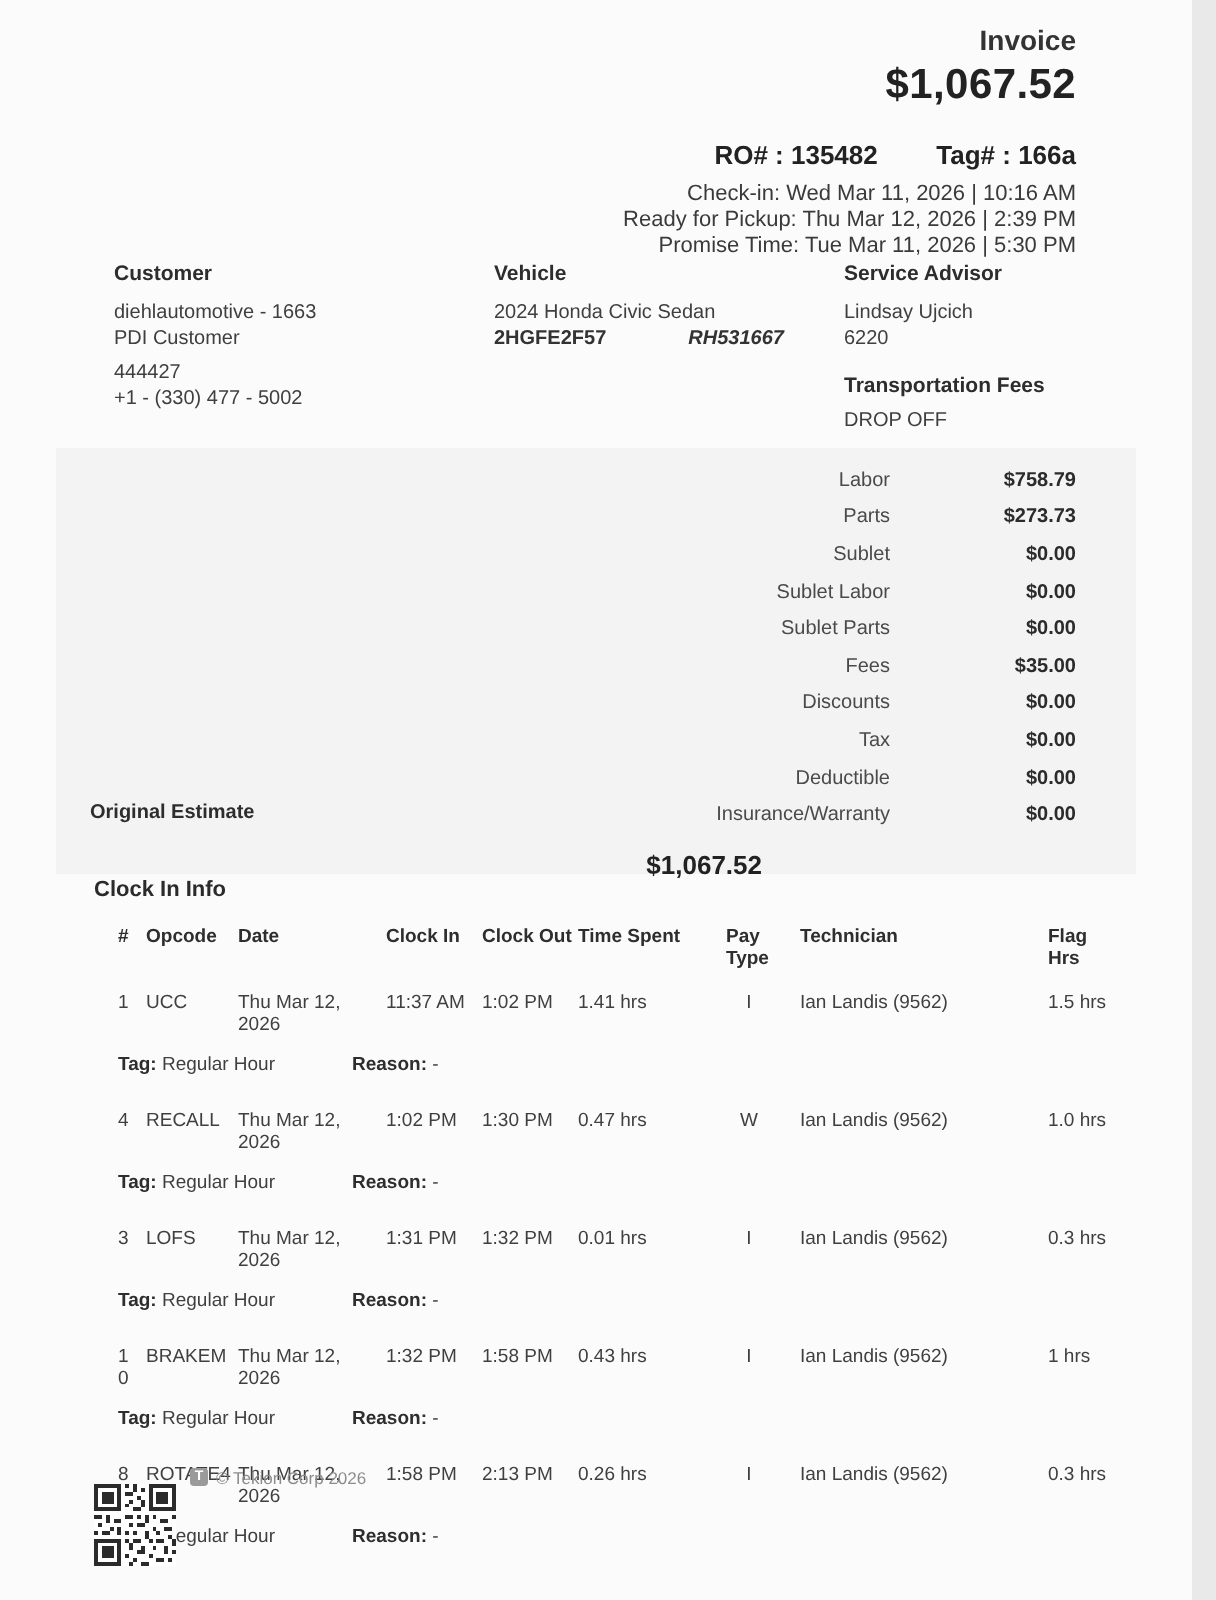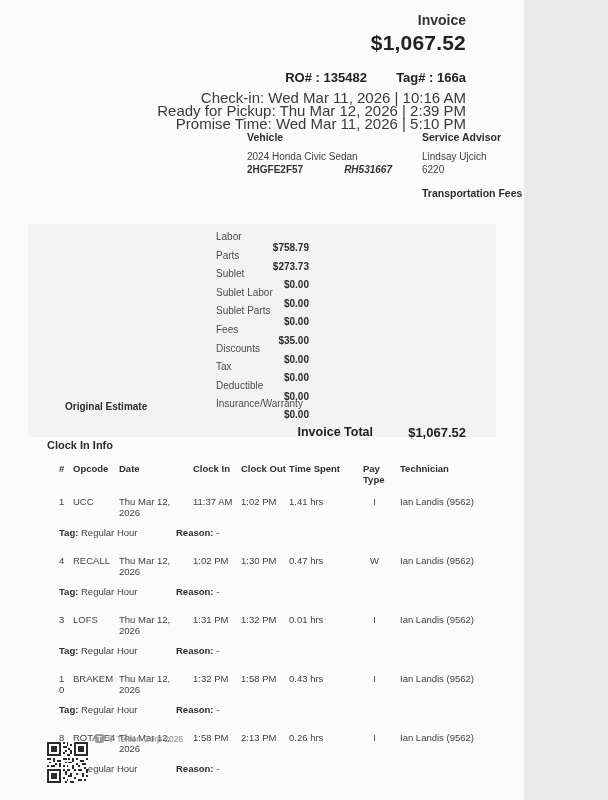--- a/index.html
+++ b/index.html
@@ -1,48 +1,48 @@
 <!DOCTYPE html>
 <html><head>
 <meta charset="utf-8">
 <style>
   html,body{margin:0;padding:0;}
   body{background:#e9e9e9;font-family:"Liberation Sans","DejaVu Sans",sans-serif;}
-  .page{position:relative;width:524px;height:800px;background:#fbfbfb;color:#3d3d3d;overflow:hidden;}
+  .page{position:relative;width:596px;height:800px;background:#fbfbfb;color:#3d3d3d;overflow:hidden;}
 
   
   .inv-head{position:absolute;top:12px;right:58px;text-align:right;}
   .inv-title{font-size:14px;font-weight:600;color:#333;}
   .inv-total{font-size:21px;font-weight:bold;color:#222;margin-top:3px;letter-spacing:.2px;}
   .ro-line{margin-top:15px;font-size:13px;font-weight:bold;color:#222;}
   .ro-line .gap{display:inline-block;width:22px;}
-  .meta{margin-top:6px;font-size:15px;color:#3a3a3a;line-height:13px;}
+  .meta{margin-top:6px;font-size:11px;color:#3a3a3a;line-height:13px;}
 
   
   .info-col{position:absolute;top:131px;font-size:10px;line-height:13px;color:#3f3f3f;}
   .info-col h3{margin:0 0 6px 0;font-size:10.5px;font-weight:bold;color:#2d2d2d;}
   .col-customer{left:57px;width:180px;}
   .col-vehicle{left:247px;width:170px;}
   .col-advisor{left:422px;width:150px;}
   .cust-num{margin-top:4px;}
   .vin{font-weight:bold;color:#333;}
   .vin .vin-italic{font-style:italic;margin-left:41px;}
   .transport{margin-top:11px;}
   .transport h3{margin-bottom:4px;}
 
   
   .summary-band{position:absolute;left:28px;right:28px;top:224px;height:213px;background:#f3f3f4;}
   .totals{position:absolute;top:7px;right:30px;width:250px;}
-  .t-row{display:flex;align-items:flex-start;height:18.6px;font-size:10px;flex-direction:column;}
+  .t-row{display:flex;align-items:center;height:18.6px;font-size:10px;}
   .t-row .t-label{flex:1;text-align:right;color:#4a4a4a;}
   .t-row .t-value{width:93px;text-align:right;font-weight:bold;color:#2b2b2b;}
   .t-total{display:flex;align-items:center;margin-top:8px;}
   .t-total .t-label{flex:1;text-align:right;font-size:12.5px;font-weight:bold;color:#222;}
   .t-total .t-value{width:93px;text-align:right;font-size:13px;font-weight:bold;color:#222;}
-  .orig-est{position:absolute;left:37px;bottom:24px;font-size:10px;line-height:13px;color:#3f3f3f;}
+  .orig-est{position:absolute;left:17px;bottom:24px;font-size:10px;line-height:13px;color:#3f3f3f;}
   .orig-est h4{margin:0;font-size:10px;font-weight:bold;color:#2d2d2d;}
   .orig-line{display:flex;}
   .orig-line .od{width:165px;}
 
   
   .clock-head{position:absolute;left:47px;top:439px;font-size:11px;font-weight:bold;color:#2b2b2b;}
   .clock-table{position:absolute;left:59px;top:459px;width:501px;font-size:9.5px;color:#3f3f3f;}
   .grid-row{display:grid;grid-template-columns:14px 46px 74px 48px 48px 63px 48px 124px 36px;align-items:start;}
   .hdr{font-weight:600;color:#2e2e2e;padding:4px 0 3px;}
   .entry-row{padding:8px 0 3px;}
@@ -71,39 +71,47 @@
     <div class="ro-line">
       <span>RO# :</span>
       <span>135482</span>
       <span class="gap"></span>
       <span>Tag# :</span>
       <span>166a</span>
     </div>
     <div class="meta">
       <div>Check-in: Wed Mar 11, 2026 | 10:16 AM</div>
       <div>Ready for Pickup: Thu Mar 12, 2026 | 2:39 PM</div>
-      <div>Promise Time: Wed Mar 11, 2026 | 5:10 PM</div>
-    </div>
-  </div>
-
+      <div>Promise Time: Tue Mar 11, 2026 | 5:30 PM</div>
+    </div>
+  </div>
+
+  <div class="info-col col-customer">
+    <h3>Customer</h3>
+    <div>diehlautomotive - 1663</div>
+    <div>PDI Customer</div>
+    <div class="cust-num">444427</div>
+    <div>+1 - (330) 477 - 5002</div>
+  </div>
 
   <div class="info-col col-vehicle">
     <h3>Vehicle</h3>
     <div>2024 Honda Civic Sedan</div>
     <div class="vin">
       <span>2HGFE2F57</span><span class="vin-italic">RH531667</span>
     </div>
   </div>
 
   <div class="info-col col-advisor">
     <h3>Service Advisor</h3>
     <div>Lindsay Ujcich</div>
     <div>6220</div>
     <div class="transport">
       <h3>Transportation Fees</h3>
+      <div>DROP OFF</div>
     </div>
   </div>
 
   <div class="summary-band">
     <div class="totals">
       <div class="t-row">
           <span class="t-label">Labor</span>
           <span class="t-value">$758.79</span>
         </div>
       <div class="t-row">
@@ -136,21 +144,20 @@
         </div>
       <div class="t-row">
           <span class="t-label">Deductible</span>
           <span class="t-value">$0.00</span>
         </div>
       <div class="t-row">
           <span class="t-label">Insurance/Warranty</span>
           <span class="t-value">$0.00</span>
         </div>
       <div class="t-total">
-          <span class="t-label">Invoice Total</span>
           <span class="t-value">$1,067.52</span>
         </div>
     </div>
     <div class="orig-est">
       <h4>Original Estimate</h4>
     </div>
   </div>
 
   <div class="clock-head">Clock In Info</div>
 

